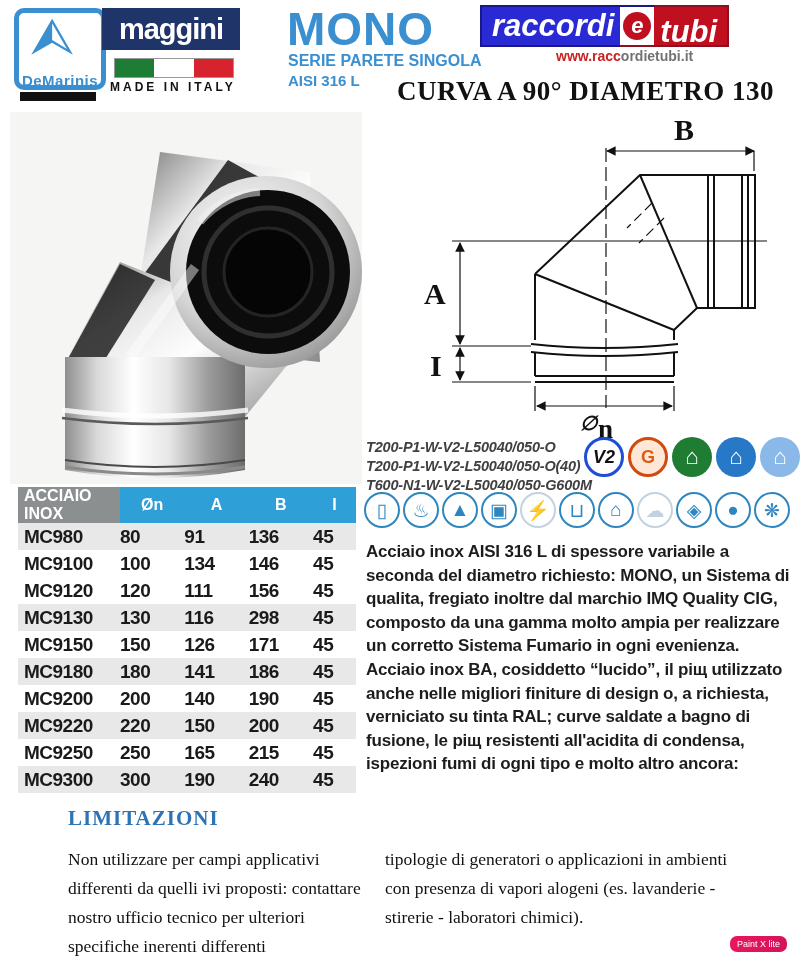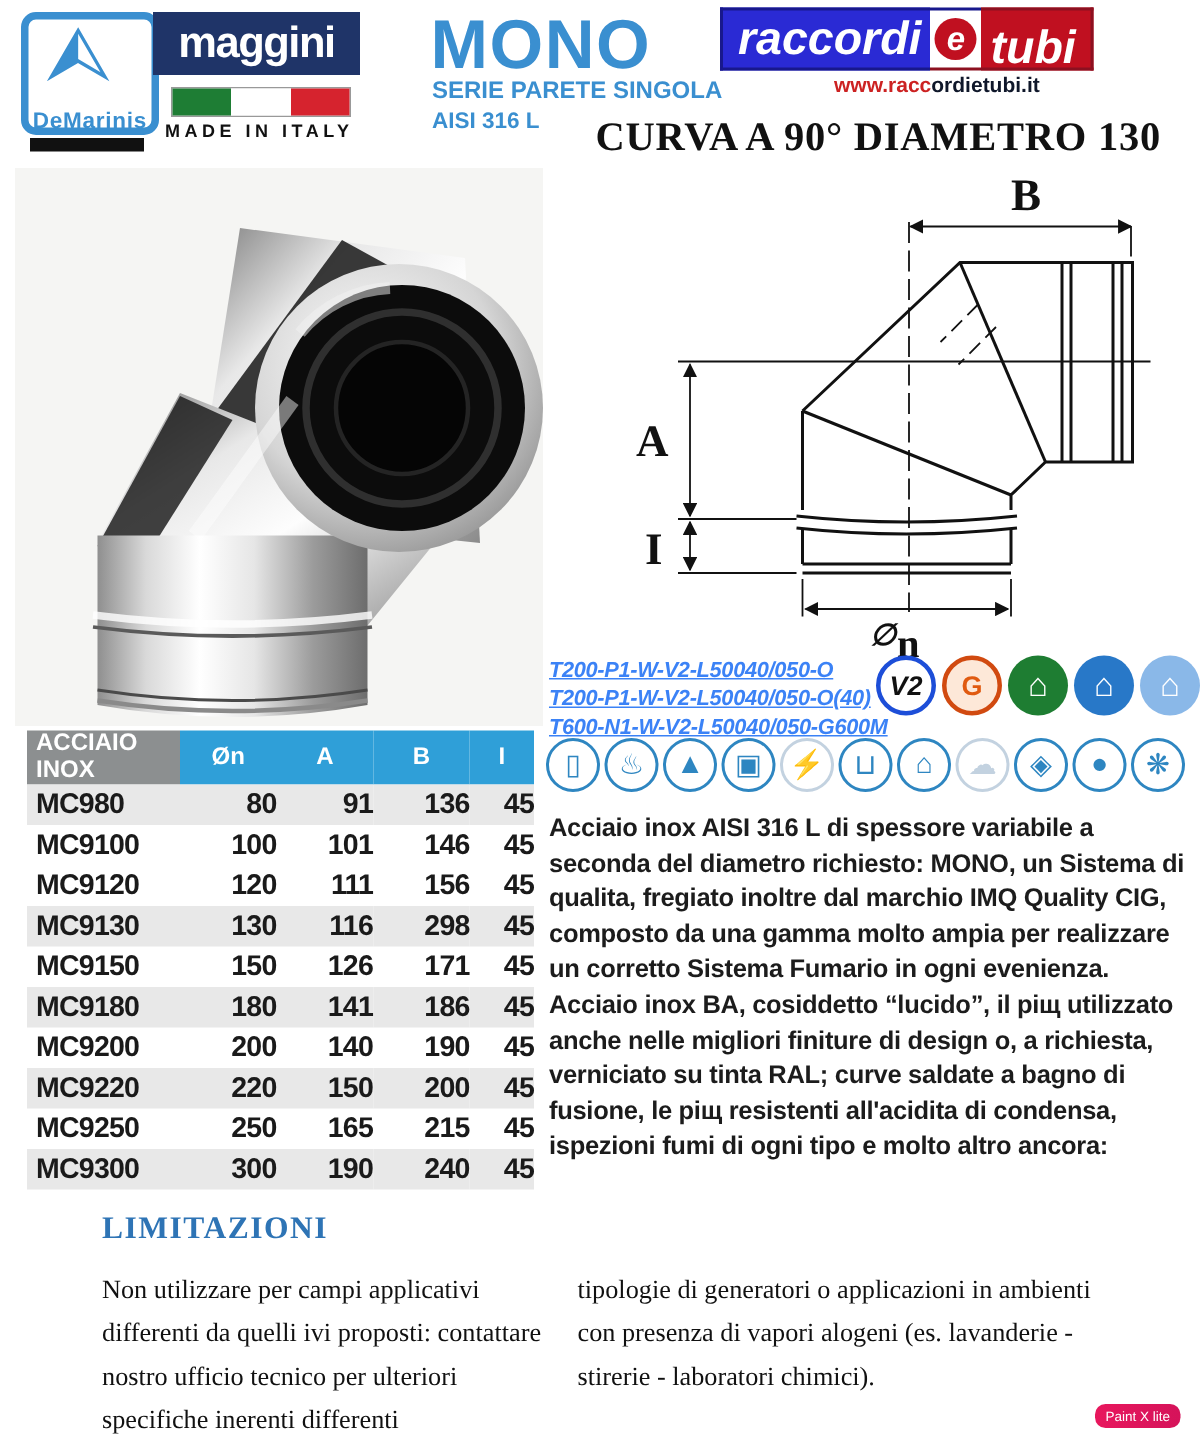--- a/index.html
+++ b/index.html
@@ -18,50 +18,50 @@
   #made-italy { left:110px; top:80px; width:130px; font-size:12px; font-weight:bold; letter-spacing:3px; color:#111; }
   #mono-title { left:287px; top:2px; font-size:46px; font-weight:bold; color:#3a8fd0; letter-spacing:1px; }
   #mono-sub1 { left:288px; top:52px; font-size:16px; font-weight:bold; color:#3a8fd0; }
   #mono-sub2 { left:288px; top:72px; font-size:15px; font-weight:bold; color:#3a8fd0; }
   #rt-logo { left:480px; top:5px; height:42px; display:flex; align-items:stretch; font-weight:bold; font-style:italic; font-size:31px;text-align:right; }
   #rt-p1 { background:#2a2ad4; color:#fff; padding:0 6px 0 10px; display:flex; align-items:center; border:2px solid #18188c; border-right:none;}
   #rt-e { background:#fff; width:34px; display:flex; align-items:center; justify-content:center; border-top:2px solid #18188c; border-bottom:2px solid #8c1020;}
   #rt-e span { background:#c01020; color:#fff; width:28px; height:28px; border-radius:50%; display:flex; align-items:center; justify-content:center; font-size:22px; }
   #rt-p3 { background:#c01020; color:#fff; padding:12px 10px 0 6px; display:flex; align-items:center; border:2px solid #8c1020; border-left:none;}
   #rt-url { left:556px; top:48px; font-size:14px; font-weight:bold; }
-  #rt-url .u1 { color:#cc2222; } #rt-url .u2 { color:#0f172a; }
+  #rt-url .u1 { color:#cc2222; } #rt-url .u2 { color:#737373; }
   #page-title { left:388px; top:76px; width:395px; text-align:center; font-family:"Liberation Serif", serif; font-weight:bold; font-size:27px; color:#111; letter-spacing:.5px; }
 
   
   #photo { left:10px; top:112px; width:352px; height:372px; }
 
   
   #diagram { left:402px; top:108px; width:395px; height:335px; }
   #diagram text { font-family:"Liberation Serif", serif; font-weight:bold; fill:#111; }
 
   
-  #codes { left:366px; top:438px; font-style:italic; font-weight:bold; font-size:14.5px; color:#3b82f6; line-height:19px; letter-spacing:-0.2px;text-decoration:underline; }
+  #codes { left:366px; top:438px; font-style:italic; font-weight:bold; font-size:14.5px; color:#404040; line-height:19px; letter-spacing:-0.2px; }
   #badges { left:584px; top:437px; display:flex; gap:4px; }
   .badge { width:40px; height:40px; border-radius:50%; display:flex; align-items:center; justify-content:center; font-weight:bold; }
   #badge-v2 { border:3px solid #1d4ed8; color:#111; font-size:18px; background:#fff; font-style:italic; }
   #badge-g { border:3px solid #d14a10; color:#e05a10; font-size:18px; background:#fde8d8; }
   #badge-house-green { background:#1e7d32; color:#fff; font-size:22px; }
   #badge-house-blue { background:#2878c8; color:#fff; font-size:22px; }
   #badge-house-wind { background:#8ab8e8; color:#fff; font-size:22px; }
 
   #app-icons { left:364px; top:492px; width:432px; display:flex; gap:3px; }
   .app-icon { width:36px; height:36px; border-radius:50%; border:2.5px solid #2e86c1; color:#2e86c1; display:flex; align-items:center; justify-content:center; font-size:19px; background:#fff; }
   .app-icon.faded { border-color:#c3d2e0; color:#c3d2e0; }
 
   
   #spec-table { left:18px; top:487px; width:338px; border-collapse:collapse; }
   #spec-table th { height:30px; color:#fff; font-size:16px; font-weight:bold; }
   #spec-table th.col-code { background:#8c8f90; text-align:left; padding-left:6px; width:102px;margin-left:24px; }
   #spec-table th.col-num { background:#2f9fd8; }
-  #spec-table td { height:27px; font-size:19px; font-weight:bold; color:#1a1a1a; letter-spacing:-0.5px; text-align:right; }
+  #spec-table td { height:27px; font-size:19px; font-weight:bold; color:#1a1a1a; letter-spacing:-0.5px; text-align:left; }
   #spec-table td.code { text-align:left; padding-left:6px; }
   #spec-table tr.gray { background:#e8e8e8; }
 
   
   #description { left:366px; top:540px; width:430px; font-size:17px; font-weight:bold; color:#1c1c1c; line-height:23.6px; letter-spacing:-0.2px; }
 
   
   #limit-title { left:68px; top:806px; font-family:"Liberation Serif", serif; font-weight:bold; font-size:21px; color:#2e74b5; letter-spacing:1px; }
   .limit-col { top:845px; font-family:"Liberation Serif", serif; font-size:17.5px; color:#111; line-height:29px; }
   #limit-left { left:68px; width:302px; }
@@ -224,21 +224,21 @@
         <tr class="gray">
           <td class="code">MC980</td>
           <td>80</td>
           <td>91</td>
           <td>136</td>
           <td>45</td>
         </tr>
         <tr>
           <td class="code">MC9100</td>
           <td>100</td>
-          <td>101</td>
+          <td>134</td>
           <td>146</td>
           <td>45</td>
         </tr>
         <tr>
           <td class="code">MC9120</td>
           <td>120</td>
           <td>111</td>
           <td>156</td>
           <td>45</td>
         </tr>

